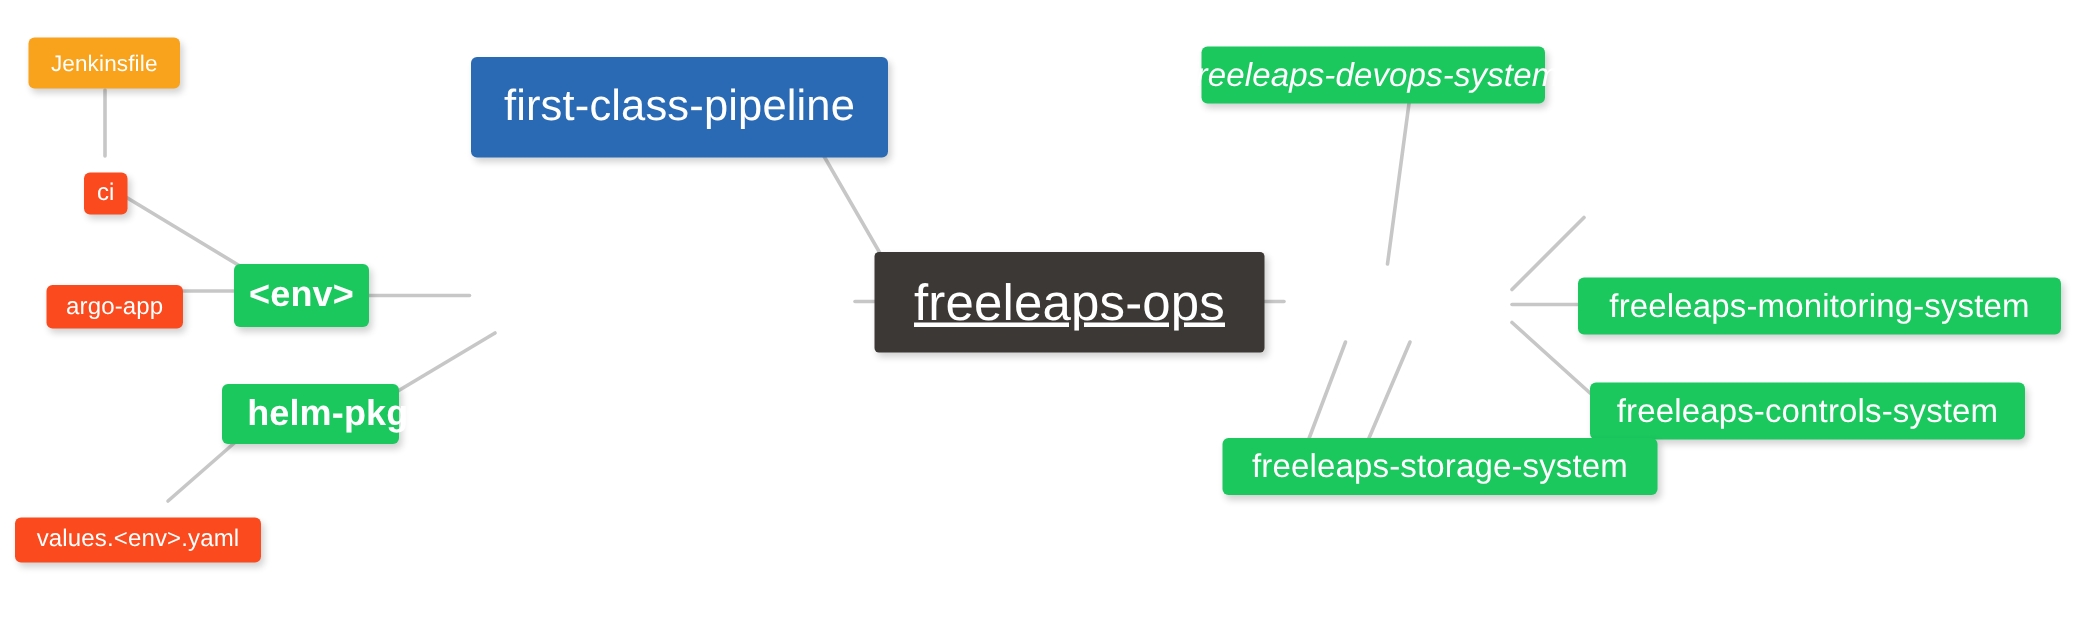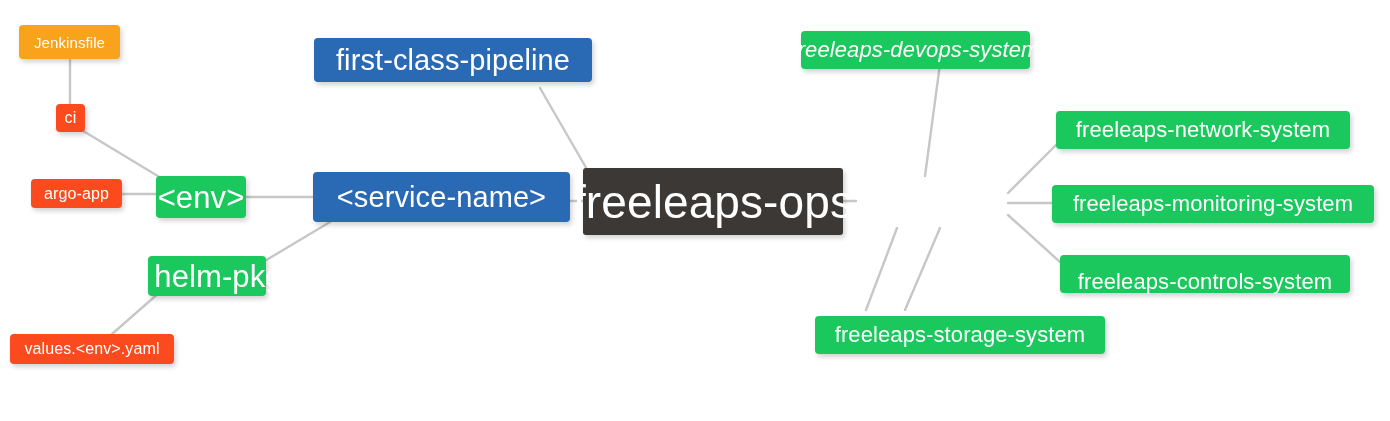--- a/index.html
+++ b/index.html
@@ -40,26 +40,26 @@
     letter-spacing: 0.1px;
     line-height: 1;
     cursor: pointer;
   }
   .node.root {
     background: #3b3835;
     border-radius: 3px;
   }
   .node.blue  { background: #2a6ab5; }
   .node.green { background: #1ac85e; }
-  .node.red   { background: #fb4a1e; }
+  .node.red   { background: #fb4a1e; margin-top: 11px; }
   .node.orange{ background: #f9a21b; }
 
-  .sz-root   { font-size: 46px; }
+  .sz-root   { font-size: 34px; text-decoration: underline; }
   .sz-lg     { font-size: 29px; }
-  .sz-md     { font-size: 31px; }
+  .sz-md     { font-size: 24px; font-weight: bold; }
   .sz-sm     { font-size: 22px; }
   .sz-xs     { font-size: 16px; }
   .sz-xxs    { font-size: 15px; }
 </style>
 </head>
 <body>
 
 <div id="mindmap">
 
   <svg id="edge-layer" viewBox="0 0 1390 421" xmlns="http://www.w3.org/2000/svg">
@@ -93,27 +93,24 @@
 
       <path d="M 940 228 L 905 310"></path>
       <path d="M 897 228 L 866 310"></path>
     </g>
   </svg>
 
   <div class="node root sz-root" style="left:583px; top:168px; width:260px; height:67px;">
     <span>freeleaps-ops</span>
   </div>
 
-  <div class="node blue sz-lg" style="left:314px; top:38px; width:278px; height:44px;">
+  <div class="node blue sz-lg" style="left:314px; top:38px; width:278px; height:67px;">
     <span>first-class-pipeline</span>
   </div>
 
-  <div class="node blue sz-lg" style="left:313px; top:172px; width:257px; height:50px;">
-    <span>&lt;service-name&gt;</span>
-  </div>
 
 
   <div class="node green sz-md" style="left:156px; top:176px; width:90px; height:42px;">
     <span>&lt;env&gt;</span>
   </div>
 
   <div class="node green sz-md" style="left:148px; top:256px; width:118px; height:40px;padding-left:23px;">
     <span>helm-pkg</span>
   </div>
 
@@ -130,29 +127,26 @@
   </div>
 
   <div class="node orange sz-xxs" style="left:19px; top:25px; width:101px; height:34px;">
     <span>Jenkinsfile</span>
   </div>
 
   <div class="node green sz-sm" style="left:801px; top:31px; width:229px; height:38px;font-style:italic;">
     <span>freeleaps-devops-system</span>
   </div>
 
-  <div class="node green sz-sm" style="left:1056px; top:111px; width:294px; height:38px;">
-    <span>freeleaps-network-system</span>
-  </div>
 
   <div class="node green sz-sm" style="left:1052px; top:185px; width:322px; height:38px;align-items:center;">
     <span>freeleaps-monitoring-system</span>
   </div>
 
-  <div class="node green sz-sm" style="left:1060px; top:255px; width:290px; height:38px;align-items:flex-end;">
+  <div class="node green sz-sm" style="left:1060px; top:255px; width:290px; height:38px;">
     <span>freeleaps-controls-system</span>
   </div>
 
-  <div class="node green sz-sm" style="left:815px; top:316px; width:290px; height:38px;">
+  <div class="node green sz-sm" style="left:815px; top:292px; width:290px; height:38px;">
     <span>freeleaps-storage-system</span>
   </div>
 
 </div>
 
 </body></html>

